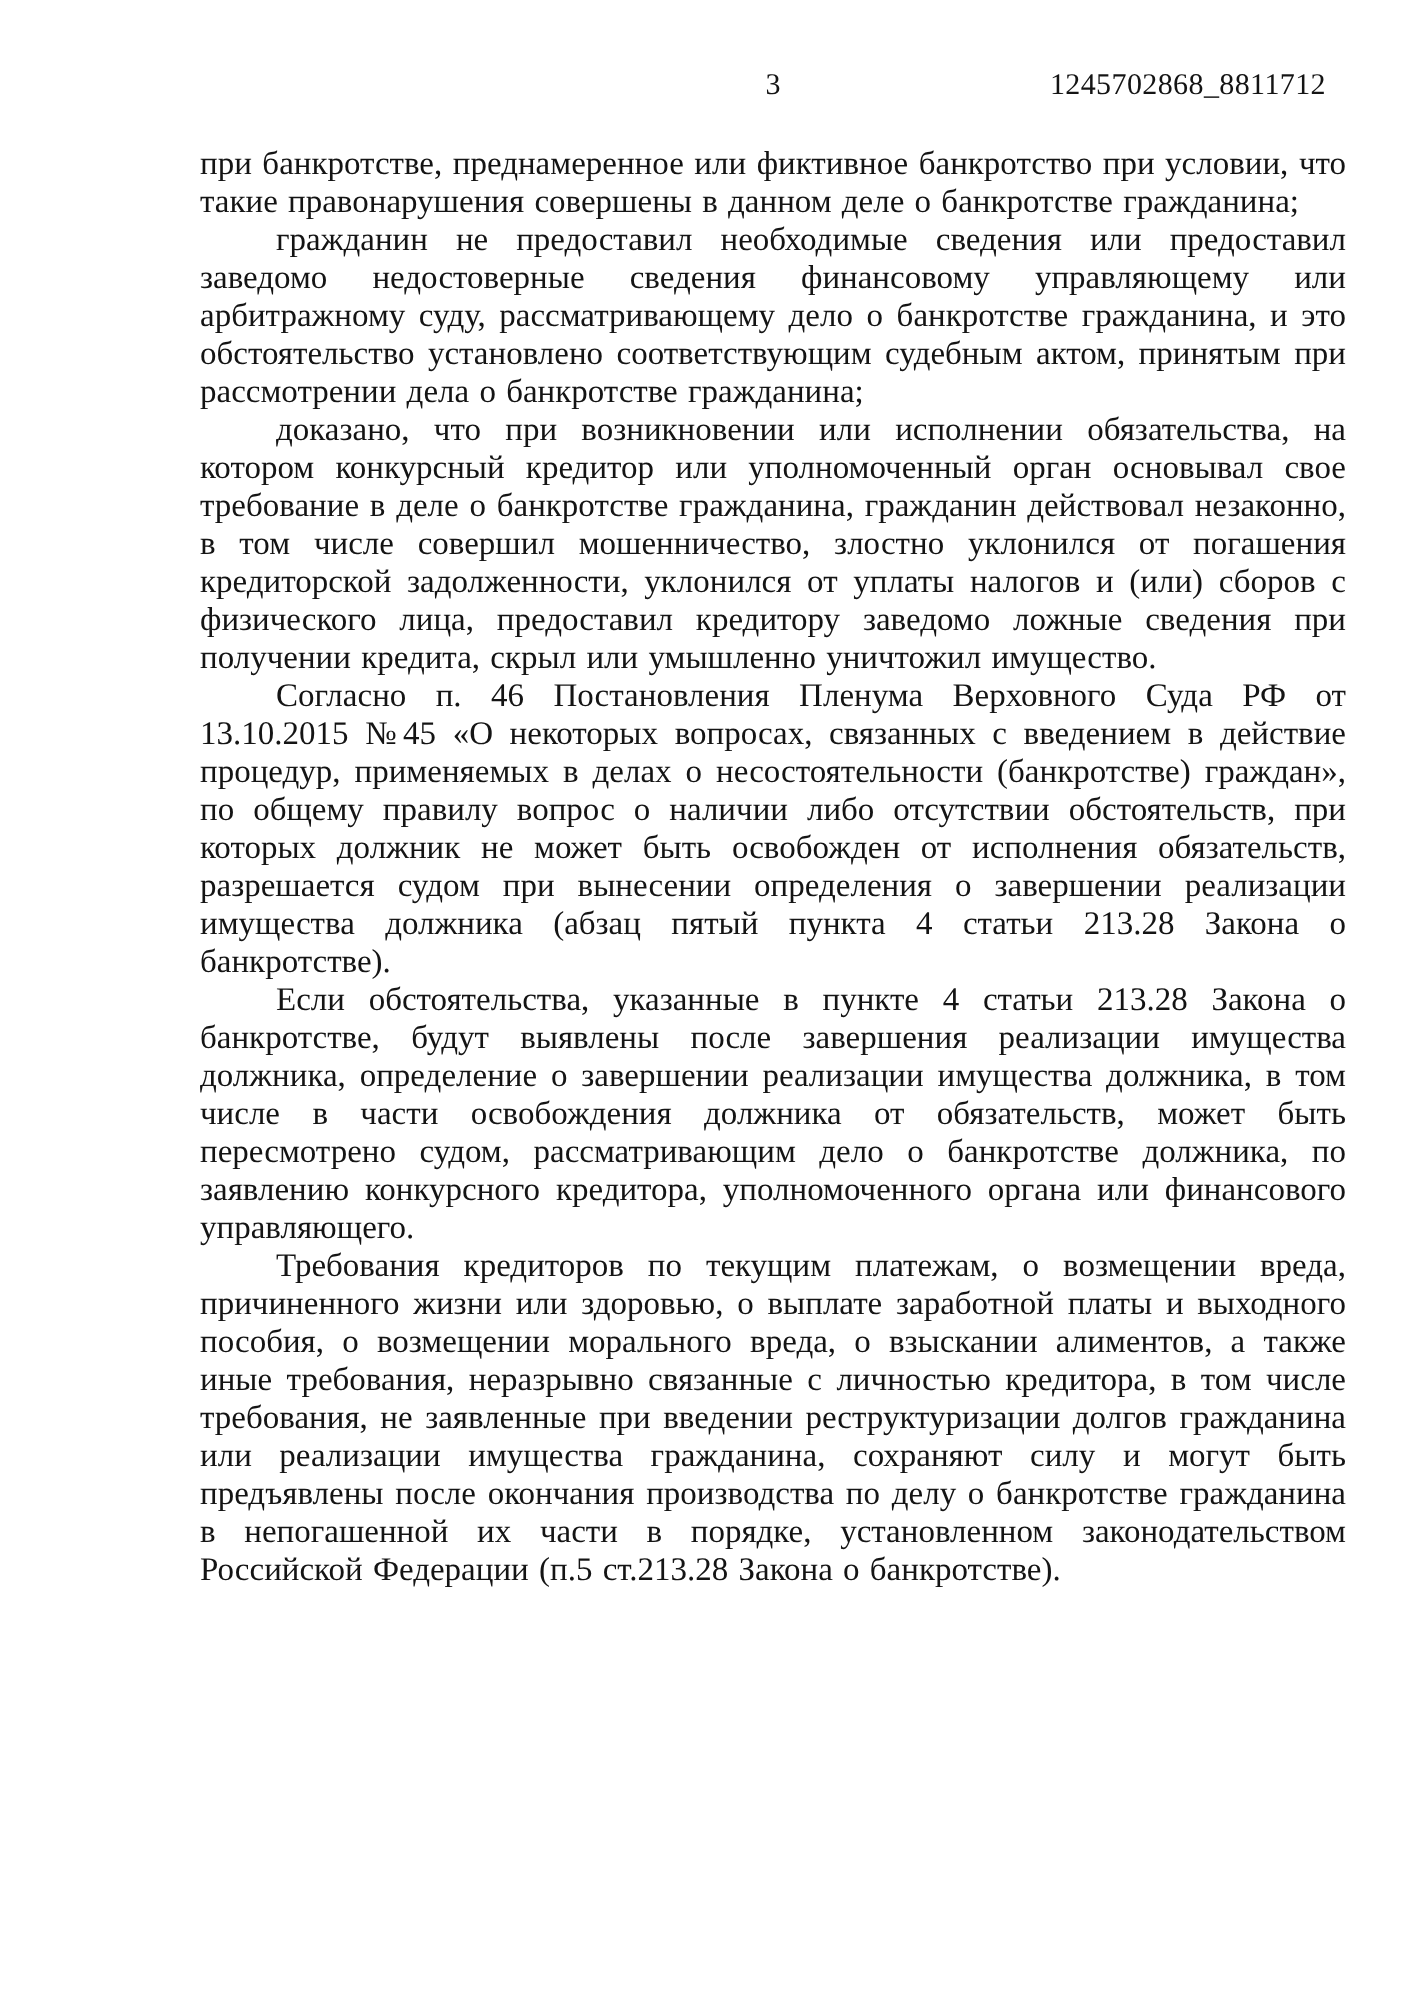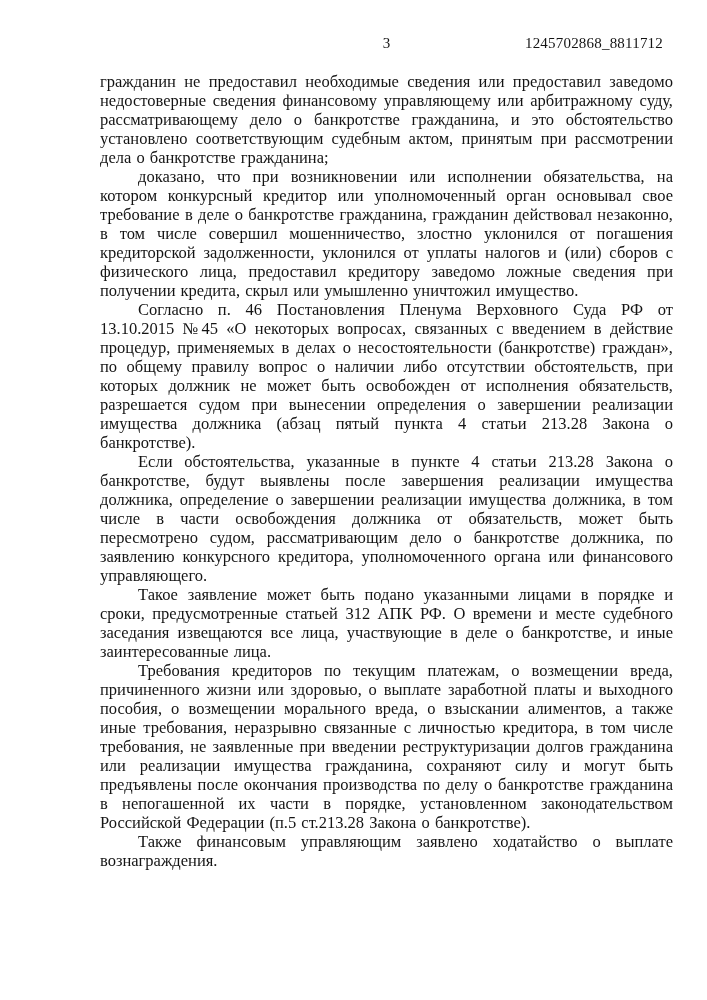--- a/index.html
+++ b/index.html
@@ -55,21 +55,20 @@
 </style>
 </head>
 <body>
 
 <div class="page">
   <div class="page-header">
     <span class="page-number">3</span>
     <span class="doc-id">1245702868_8811712</span>
   </div>
   <div class="doc-text">
+      <p>при банкротстве, преднамеренное или фиктивное банкротство при условии, что такие правонарушения совершены в данном деле о банкротстве гражданина;</p>
       <p>гражданин не предоставил необходимые сведения или предоставил заведомо недостоверные сведения финансовому управляющему или арбитражному суду, рассматривающему дело о банкротстве гражданина, и это обстоятельство установлено соответствующим судебным актом, принятым при рассмотрении дела о банкротстве гражданина;</p>
       <p>доказано, что при возникновении или исполнении обязательства, на котором конкурсный кредитор или уполномоченный орган основывал свое требование в деле о банкротстве гражданина, гражданин действовал незаконно, в том числе совершил мошенничество, злостно уклонился от погашения кредиторской задолженности, уклонился от уплаты налогов и (или) сборов с физического лица, предоставил кредитору заведомо ложные сведения при получении кредита, скрыл или умышленно уничтожил имущество.</p>
       <p>Согласно п. 46 Постановления Пленума Верховного Суда РФ от 13.10.2015 №45 «О некоторых вопросах, связанных с введением в действие процедур, применяемых в делах о несостоятельности (банкротстве) граждан», по общему правилу вопрос о наличии либо отсутствии обстоятельств, при которых должник не может быть освобожден от исполнения обязательств, разрешается судом при вынесении определения о завершении реализации имущества должника (абзац пятый пункта 4 статьи 213.28 Закона о банкротстве).</p>
       <p>Если обстоятельства, указанные в пункте 4 статьи 213.28 Закона о банкротстве, будут выявлены после завершения реализации имущества должника, определение о завершении реализации имущества должника, в том числе в части освобождения должника от обязательств, может быть пересмотрено судом, рассматривающим дело о банкротстве должника, по заявлению конкурсного кредитора, уполномоченного органа или финансового управляющего.</p>
-      <p>Такое заявление может быть подано указанными лицами в порядке и сроки, предусмотренные статьей 312 АПК РФ. О времени и месте судебного заседания извещаются все лица, участвующие в деле о банкротстве, и иные заинтересованные лица.</p>
       <p>Требования кредиторов по текущим платежам, о возмещении вреда, причиненного жизни или здоровью, о выплате заработной платы и выходного пособия, о возмещении морального вреда, о взыскании алиментов, а также иные требования, неразрывно связанные с личностью кредитора, в том числе требования, не заявленные при введении реструктуризации долгов гражданина или реализации имущества гражданина, сохраняют силу и могут быть предъявлены после окончания производства по делу о банкротстве гражданина в непогашенной их части в порядке, установленном законодательством Российской Федерации (п.5 ст.213.28 Закона о банкротстве).</p>
-      <p>Также финансовым управляющим заявлено ходатайство о выплате вознаграждения.</p>
     </div>
 </div>
 
 </body></html>

